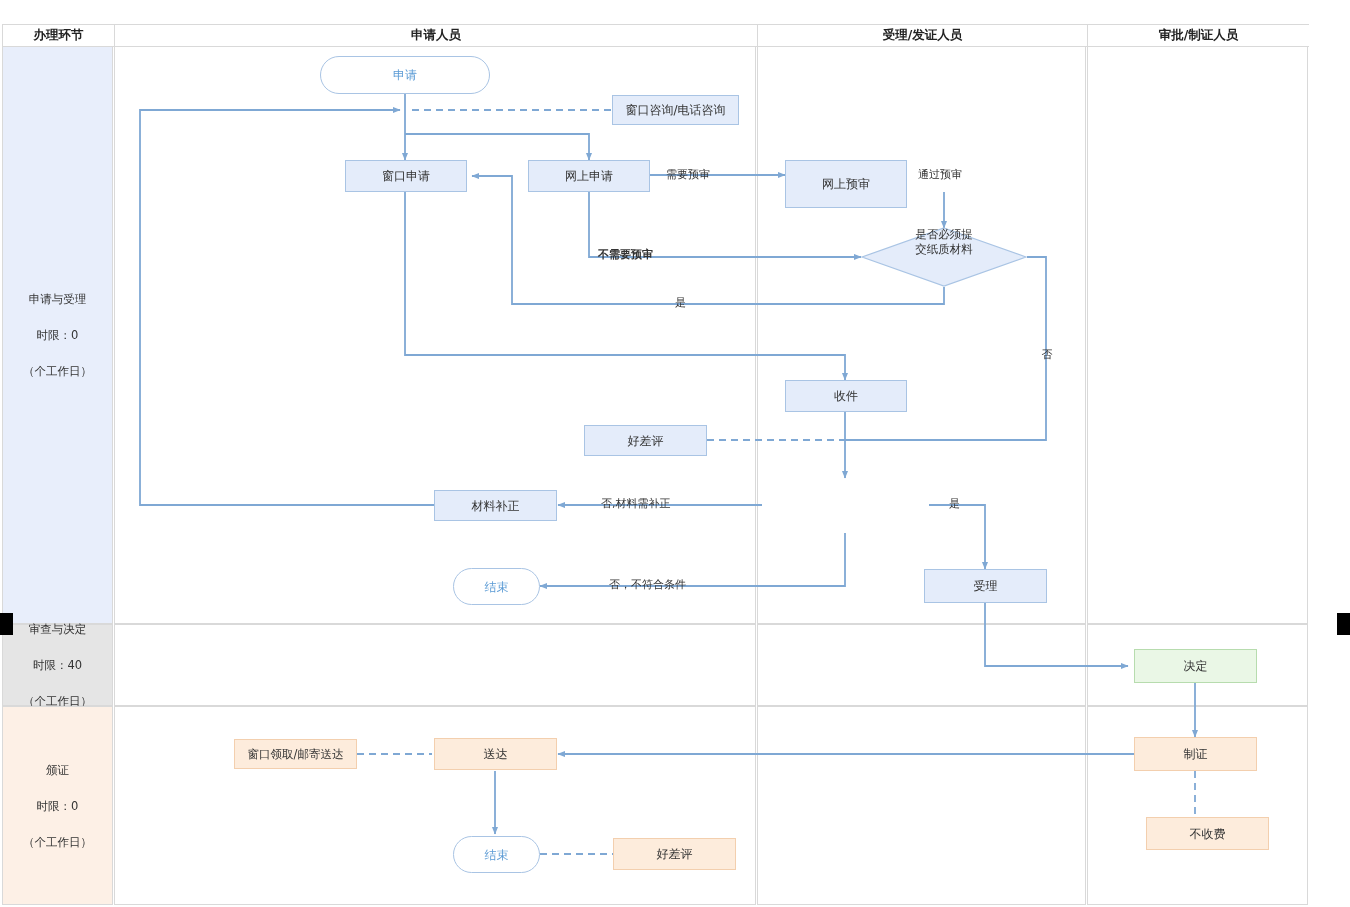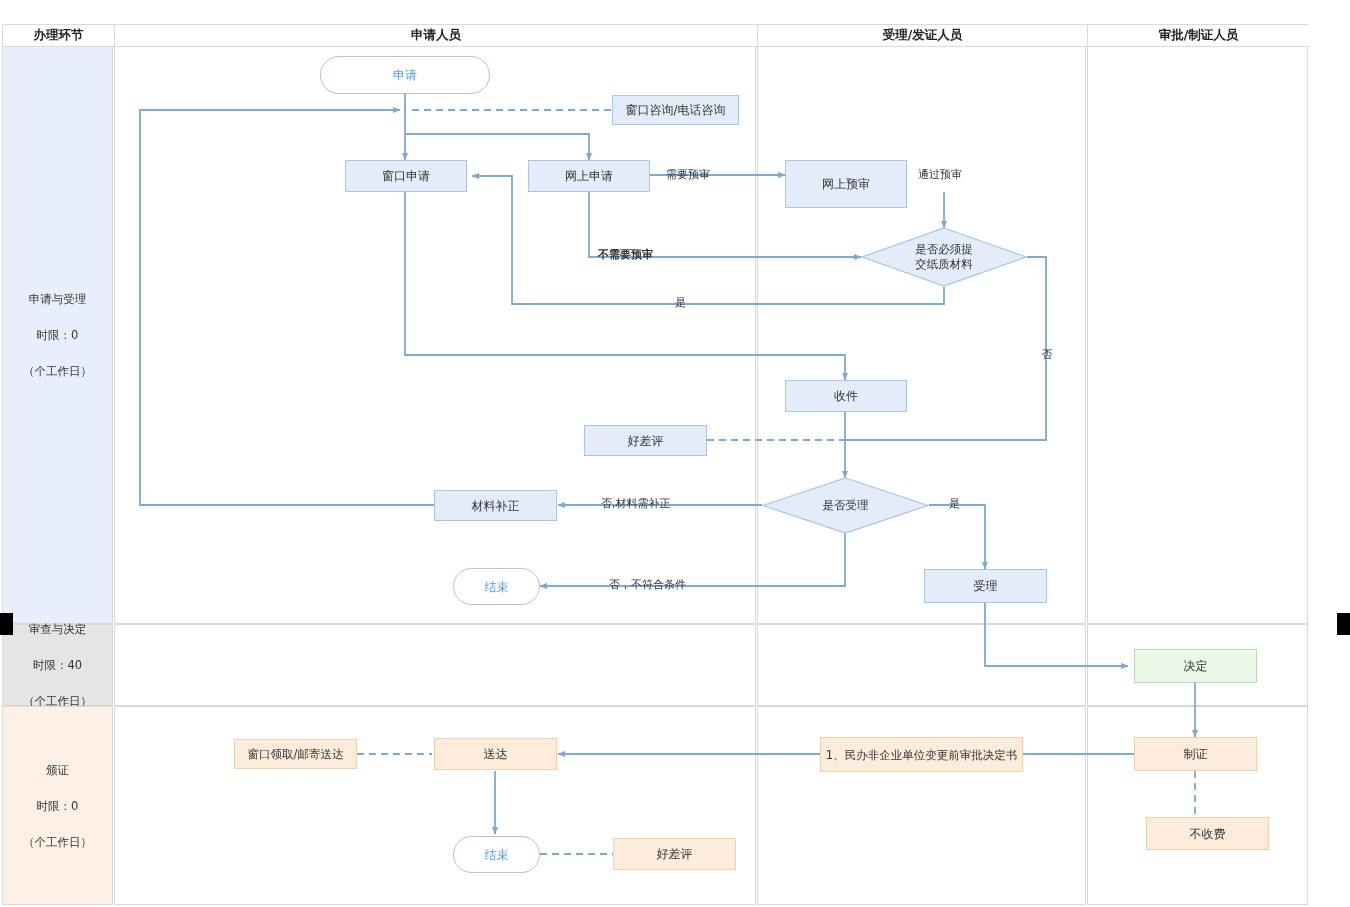--- a/index.html
+++ b/index.html
@@ -66,21 +66,21 @@
   }
   .rect{border:1px solid #a9c4e4;background:#e4ecfa;color:#333;}
   .rect.green{border-color:#b7dcae;background:#eaf7e6;}
   .rect.orange{border-color:#f3cfae;background:#fdecdc;}
   .term{
     border:1px solid #a9c4e4;background:#ffffff;color:#5b9bd5;border-radius:22px;
   }
   .diamond-wrap{position:absolute;}
   .diamond-wrap .dlabel{
     position:absolute;left:0;top:0;width:100%;height:100%;
-    display:flex;align-items:center;justify-content:center;text-align:center;
+    display:flex;align-items:flex-start;justify-content:center;text-align:center;
     font-size:11.5px;line-height:15px;color:#333;
   }
   .edge-label{
     position:absolute;font-size:11px;color:#333;white-space:nowrap;
     background:transparent;line-height:12px;
   }
   .edge-label.vert{writing-mode:vertical-rl;}
 </style>
 </head>
 <body>
@@ -193,40 +193,33 @@
     </svg>
     <div class="dlabel">
       <span id="needPaperTxt">是否必须提<br>交纸质材料</span>
     </div>
   </div>
 
   <div class="node rect" style="left:785px;top:380px;width:122px;height:32px;font-family:Liberation Serif, serif;">收件</div>
 
   <div class="node rect" style="left:584px;top:425px;width:123px;height:31px;">好差评</div>
 
-  <div class="diamond-wrap" style="left:762px;top:477px;width:167px;height:57px;">
-    <svg width="167" height="57" viewBox="0 0 167 57">
-      <polygon points="83.5,1 166,28.5 83.5,56 1,28.5" fill="#e4ecfa" stroke="#a9c4e4" stroke-width="1.2"></polygon>
-    </svg>
-    <div class="dlabel">是否受理</div>
-  </div>
 
   <div class="node rect" style="left:434px;top:490px;width:123px;height:31px;">材料补正</div>
 
   <div class="node term" style="left:453px;top:568px;width:87px;height:37px;">结束</div>
 
   <div class="node rect" style="left:924px;top:569px;width:123px;height:34px;">受理</div>
 
   <div class="node rect green" style="left:1134px;top:649px;width:123px;height:34px;">决定</div>
 
   <div class="node rect orange" style="left:1134px;top:737px;width:123px;height:34px;">制证</div>
 
   <div class="node rect orange" style="left:1134px;top:817px;width:123px;height:33px;margin-left:12px;">不收费</div>
 
-  <div class="node rect orange" style="left:820px;top:737px;width:203px;height:35px;font-size:11.5px;">1、民办非企业单位变更前审批决定书</div>
 
   <div class="node rect orange" style="left:434px;top:738px;width:123px;height:32px;">送达</div>
 
   <div class="node rect orange" style="left:234px;top:739px;width:123px;height:30px;font-size:11.5px;">窗口领取/邮寄送达</div>
 
   <div class="node term" style="left:453px;top:836px;width:87px;height:37px;">结束</div>
 
   <div class="node rect orange" style="left:613px;top:838px;width:123px;height:32px;">好差评</div>
 
   <div class="edge-label" style="left:666px;top:169px;">需要预审</div>

